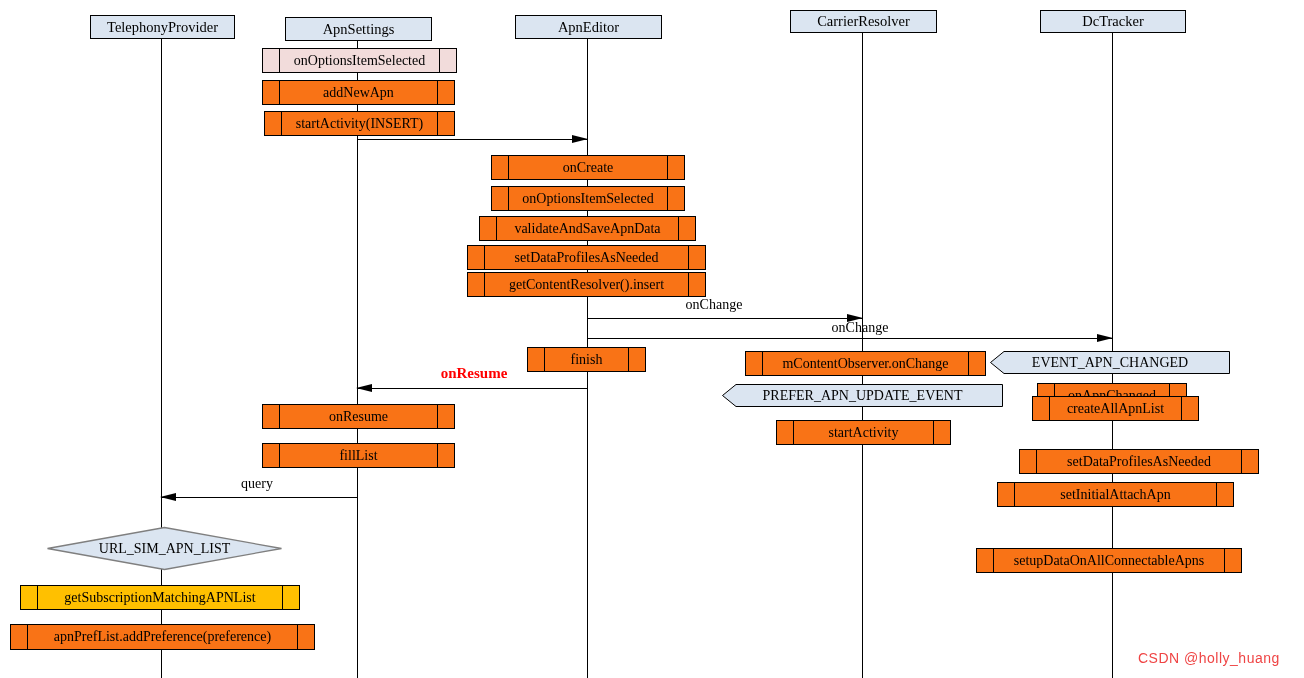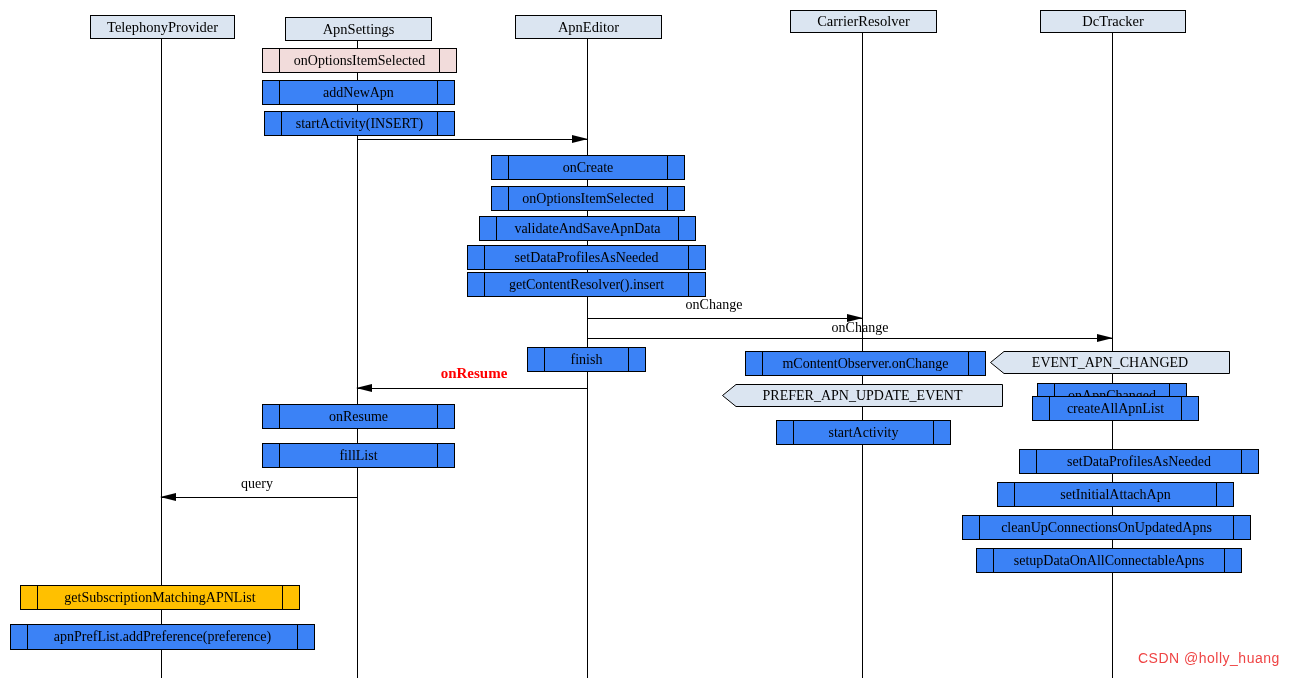--- a/index.html
+++ b/index.html
@@ -1,21 +1,21 @@
 <!DOCTYPE html>
 <html><head>
 <meta charset="utf-8">
 <style>
   html,body{margin:0;padding:0;background:#fff;}
   .canvas{position:relative;width:1304px;height:678px;background:#ffffff;overflow:hidden;
           font-family:"Liberation Serif","DejaVu Serif",serif;color:#000;}
   .lifeline{position:absolute;width:0;border-left:1px solid #000;z-index:1;}
   .header{position:absolute;z-index:2;background:#dbe5f1;border:1px solid #000;
           display:flex;align-items:center;justify-content:center;font-size:14.5px;}
-  .pbox{position:absolute;z-index:2;height:23px;background:#3b82f6;border:1px solid #000;
+  .pbox{position:absolute;z-index:2;height:23px;background:#f97316;border:1px solid #000;
         display:flex;align-items:center;justify-content:center;font-size:14px;white-space:nowrap;}
   .pbox::before{content:"";position:absolute;left:16px;top:0;bottom:0;border-left:1px solid #000;}
   .pbox::after{content:"";position:absolute;right:16px;top:0;bottom:0;border-left:1px solid #000;}
   .pbox.pink{background:#f2dcdb;}
   .pbox.orange{background:#ffc000;}
   .event{position:absolute;z-index:2;}
   .event svg{position:absolute;left:0;top:0;display:block;}
   .event .lbl,.diamond .lbl{position:absolute;inset:0;display:flex;align-items:center;
         justify-content:center;font-size:14px;white-space:nowrap;}
   .diamond{position:absolute;z-index:2;}
@@ -115,27 +115,30 @@
     </div>
   <div class="pbox" style="left:1032px;top:396px;width:165px">
       <span>createAllApnList</span>
     </div>
   <div class="pbox" style="left:1019px;top:449px;width:238px">
       <span>setDataProfilesAsNeeded</span>
     </div>
   <div class="pbox" style="left:997px;top:482px;width:235px">
       <span>setInitialAttachApn</span>
     </div>
-  <div class="pbox" style="left:962px;top:515px;width:287px">
-      <span>cleanUpConnectionsOnUpdatedApns</span>
-    </div>
   <div class="pbox" style="left:976px;top:548px;width:264px">
       <span>setupDataOnAllConnectableApns</span>
     </div>
 
+  <div class="diamond" style="left:46px;top:526px;width:237px;height:45px">
+    <svg width="237" height="45">
+        <polygon points="118.5,1.5 235.5,22.5 118.5,43.5 1.5,22.5" fill="#dbe5f1" stroke="#7f7f7f" stroke-width="1.3"></polygon>
+      </svg>
+    <span class="lbl">URL_SIM_APN_LIST</span>
+  </div>
   <div class="pbox orange" style="left:20px;top:585px;width:278px">
       <span>getSubscriptionMatchingAPNList</span>
     </div>
   <div class="pbox" style="left:10px;top:624px;width:303px;height:24px">
       <span>apnPrefList.addPreference(preference)</span>
     </div>
 
   <div class="arrow" style="left:357px;top:139px;width:230px">
       <i class="ah-r"></i>
     </div>

